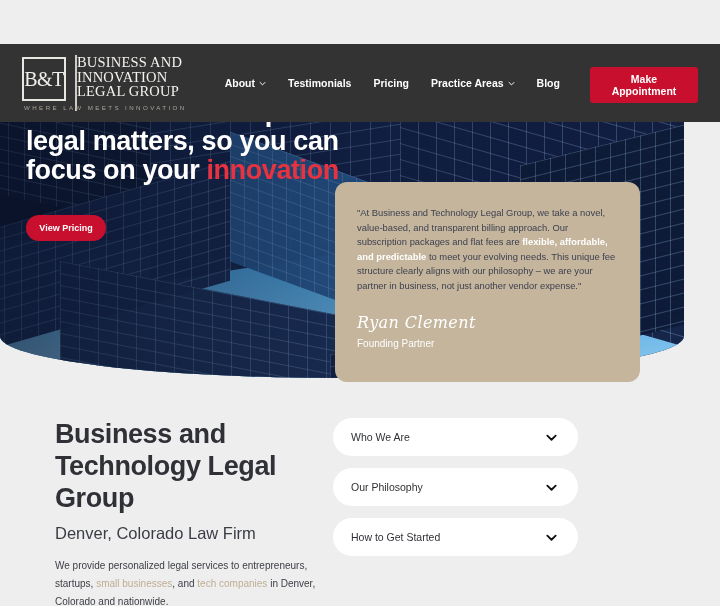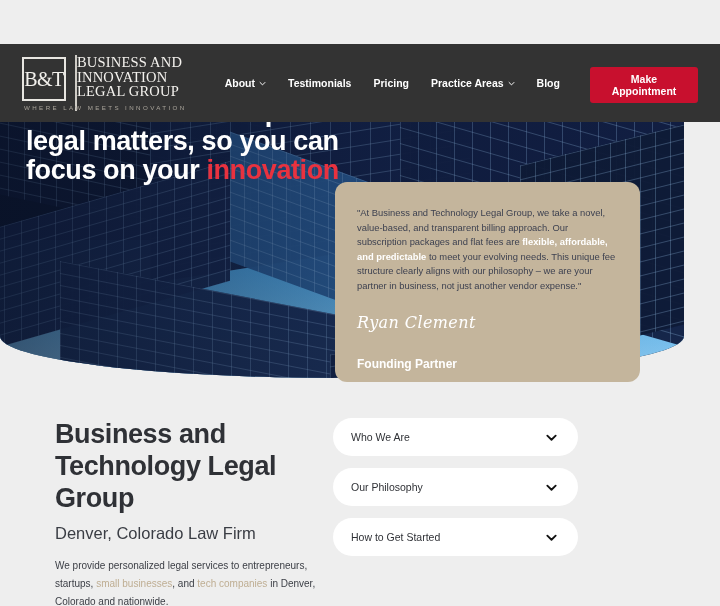--- a/index.html
+++ b/index.html
@@ -115,21 +115,21 @@
   .quote-text {
     color: #3d4150; font-size: 9.4px; line-height: 14.6px; font-weight: 500;
   }
   .quote-text b { color: #ffffff; font-weight: bold; }
   .sig {
     margin-top: 19px;
     font-family: "DejaVu Serif", serif; font-style: italic;
     font-size: 16px; color: #ffffff; letter-spacing: 0.4px;
   }
   .sig-role {
-    margin-top: 25px; font-size: 12px; font-weight: bold; color: #ffffff;
+    margin-top: 6px; font-size: 10px; font-weight: normal; color: #ffffff;
   }
 
   
   .main { position: absolute; top: 400px; left: 0; width: 720px; z-index: 5; }
 
   .left-col { position: absolute; left: 55px; top: 18px; width: 265px; }
   .main-title {
     font-size: 27px; line-height: 32px; font-weight: bold;
     color: #2f3136; letter-spacing: -0.4px;
   }
@@ -211,20 +211,23 @@
       <div class="glass grid-panel" style="left:-30px;  top:120px;  width:260px; height:120px; transform:skewY(-16deg); background-size:17px 12px; background-color:#182952;"></div>
       <div class="glass grid-panel" style="left:60px;   top:215px;  width:330px; height:110px; transform:skewY(11deg);  background-size:19px 12px; background-color:#1a2d57;"></div>
       <div class="glass grid-panel" style="left:330px;  top:250px;  width:300px; height:90px;  transform:skewY(-10deg); background-size:16px 12px; background-color:#142449;"></div>
       <div class="glass grid-panel" style="left:230px;  top:90px;   width:200px; height:130px; transform:skewY(20deg);  background-size:14px 12px; background-color:#2a5c95;"></div>
 
       <div class="hero-tint"></div>
     </div>
 
     <div class="hero-content">
       <h1 class="hero-title"><span>We handle the complex legal matters, so you can focus on your </span><span class="hero-accent">innovation</span></h1>
+      <div class="view-btn">
+        <span>View Pricing</span>
+      </div>
     </div>
   </div>
 
   <div class="quote-card">
     <div class="quote-text"><span>"At Business and Technology Legal Group, we take a novel, value-based, and transparent billing approach. Our subscription packages and flat fees are </span><b>flexible, affordable, and predictable</b><span> to meet your evolving needs. This unique fee structure clearly aligns with our philosophy – we are your partner in business, not just another vendor expense."</span></div>
     <div class="sig">Ryan Clement</div>
     <div class="sig-role">Founding Partner</div>
   </div>
 
   <div class="main">

